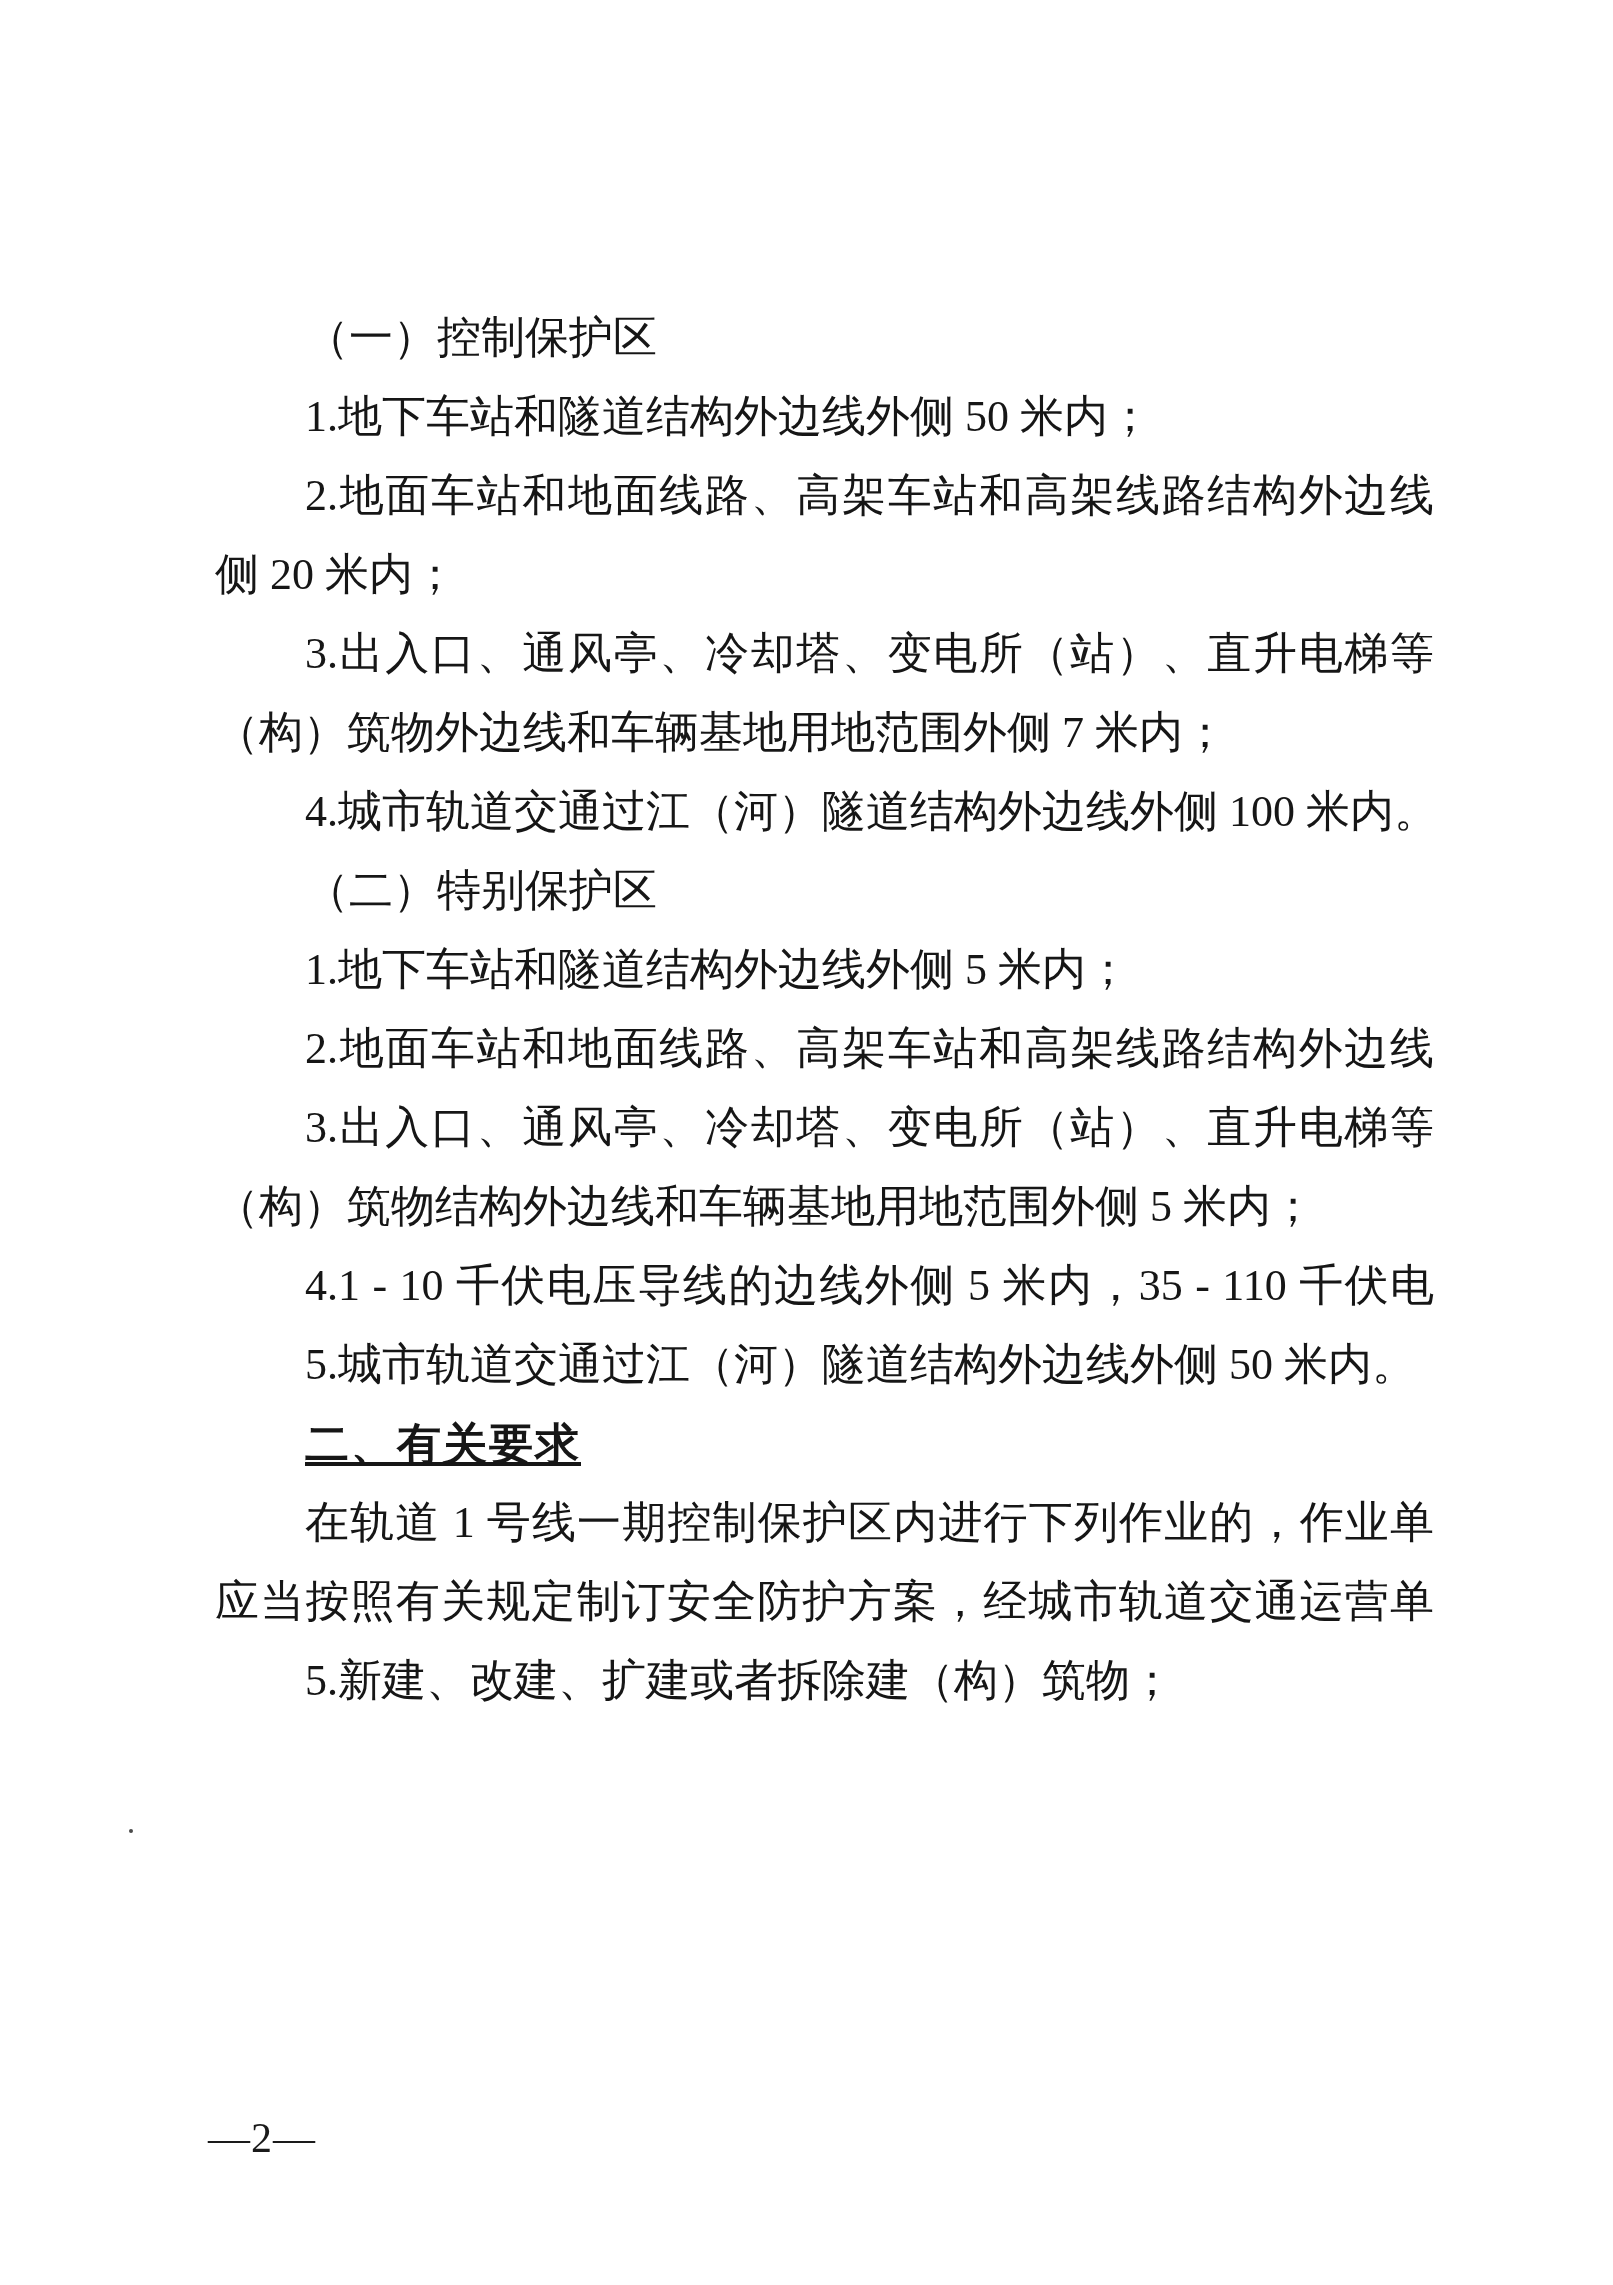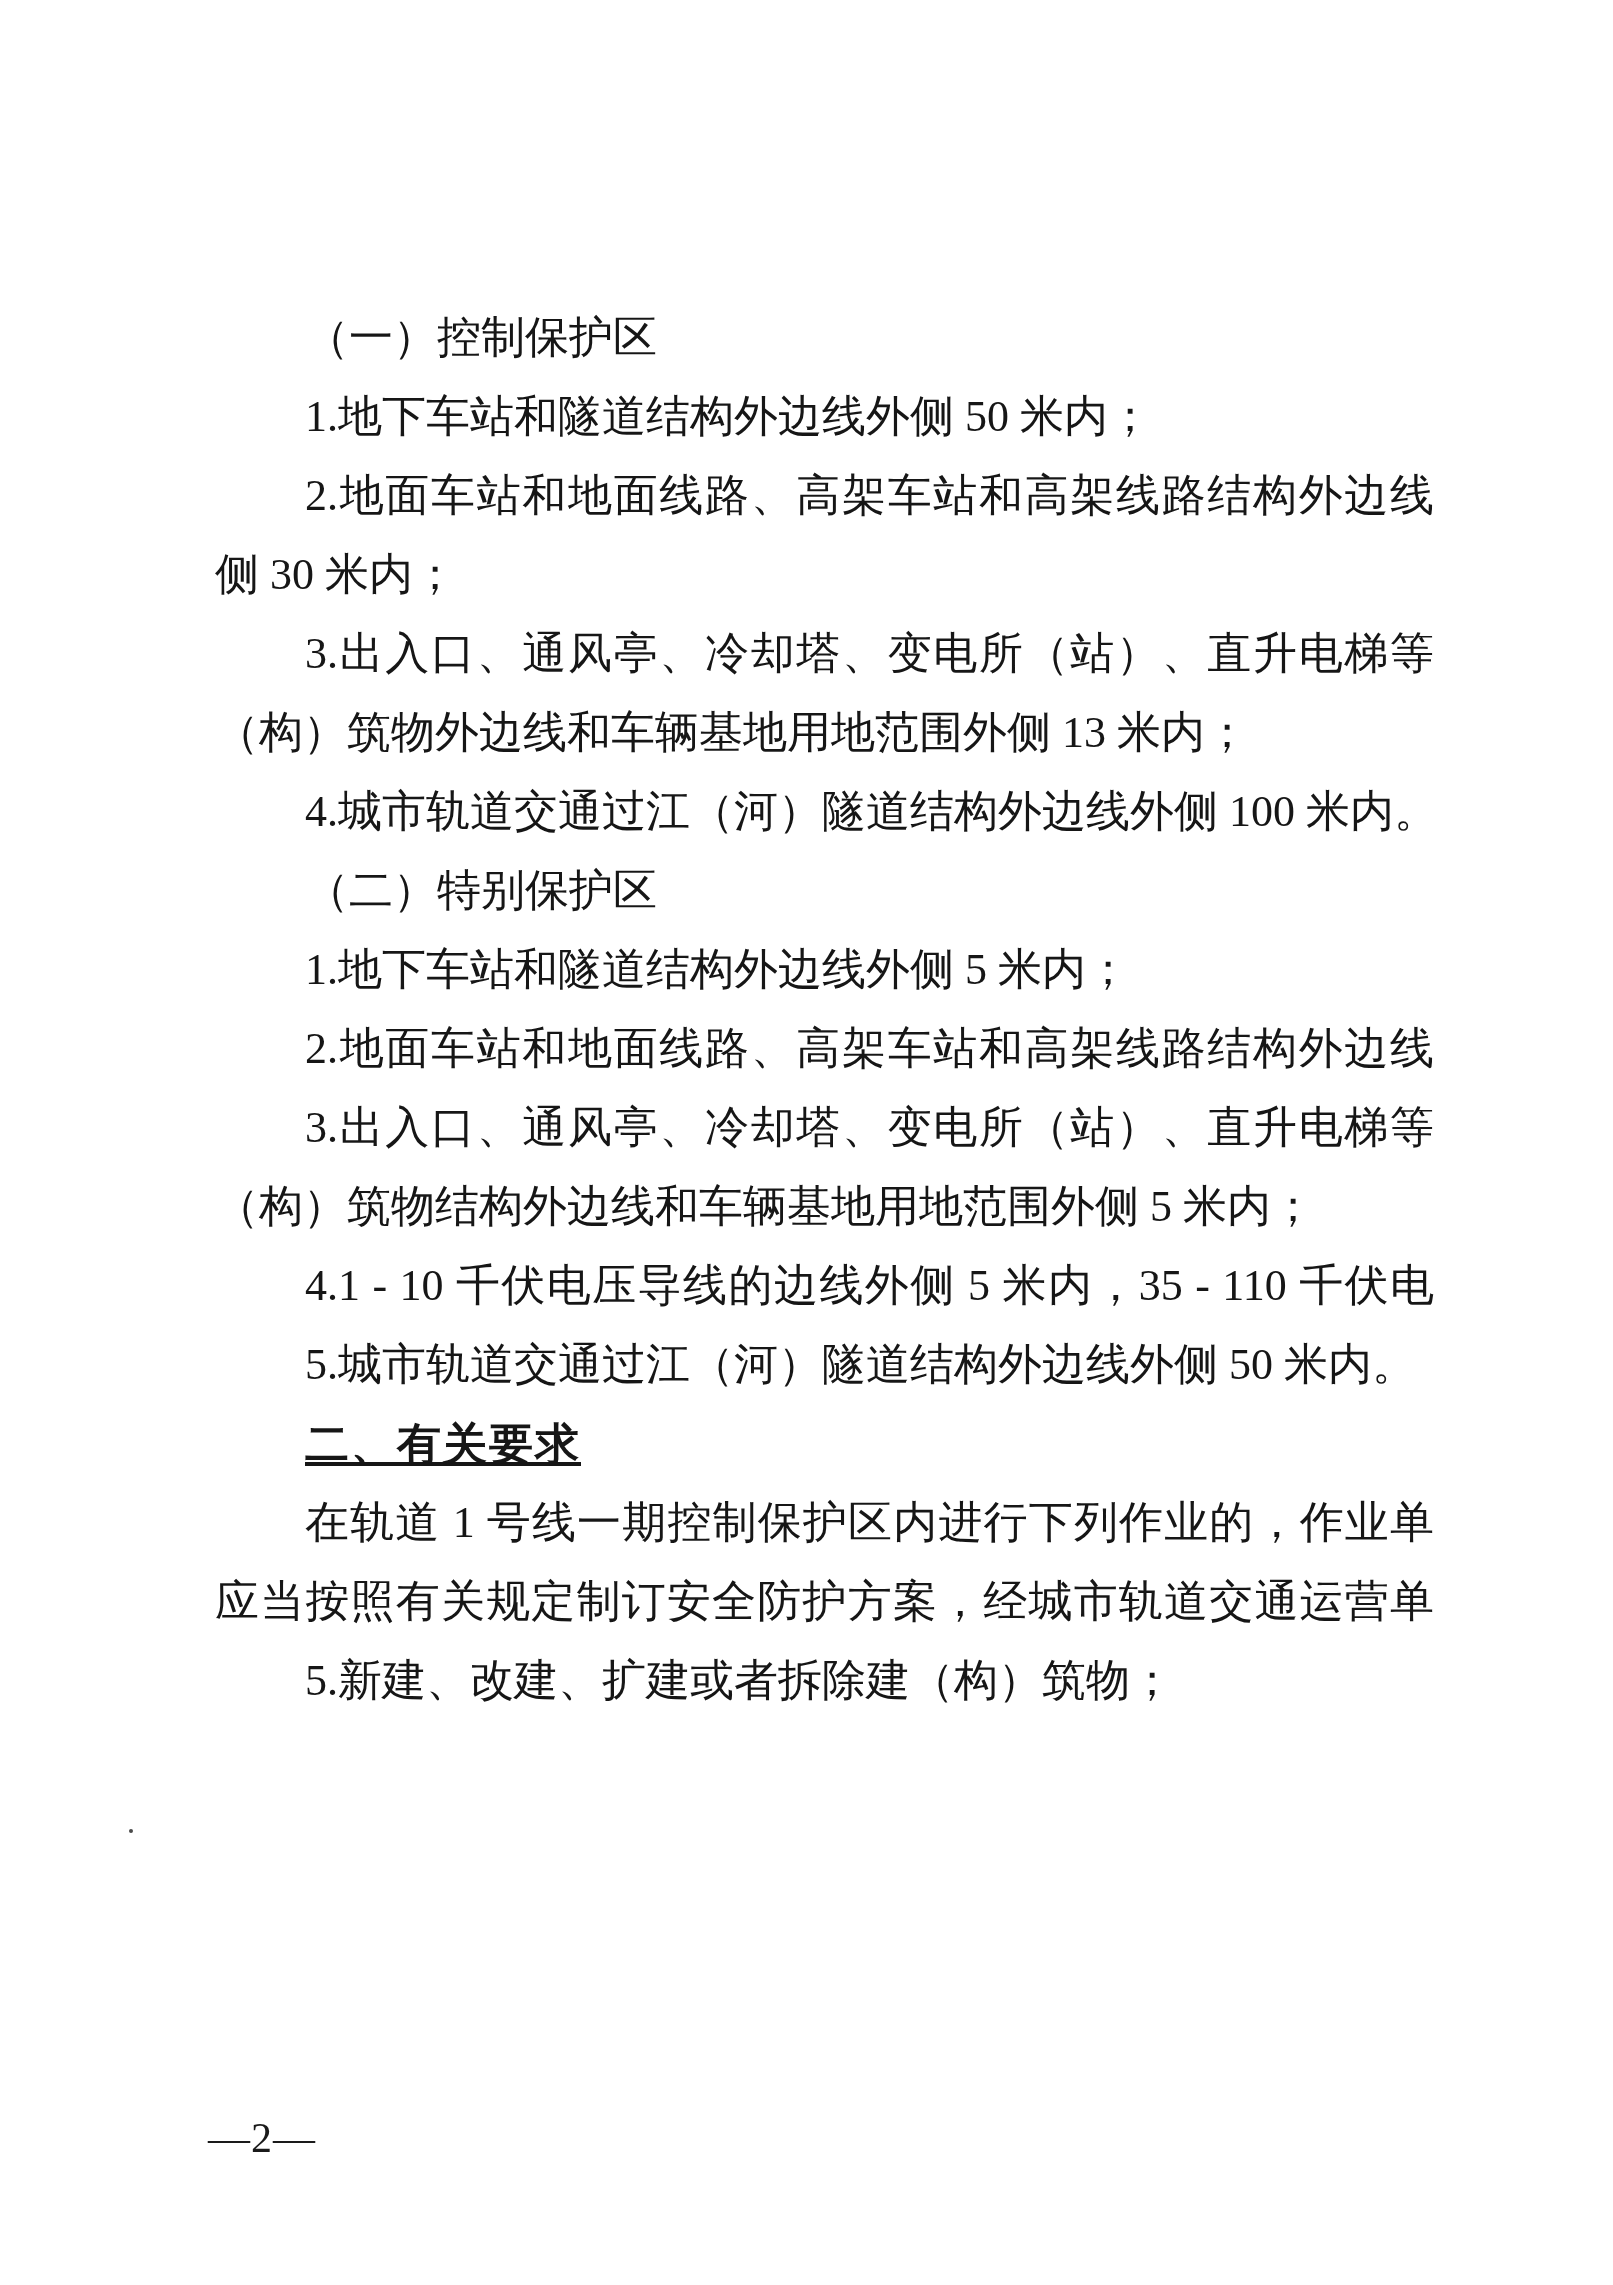--- a/index.html
+++ b/index.html
@@ -70,23 +70,23 @@
 </style>
 </head>
 <body>
 
 <div class="page">
 
   <div class="text-block">
     <div class="line indent">（一）控制保护区</div>
     <div class="line indent">1.地下车站和隧道结构外边线外侧 50 米内；</div>
     <div class="line indent justify">2.地面车站和地面线路、高架车站和高架线路结构外边线外</div>
-    <div class="line">侧 30 米内；</div>
+    <div class="line">侧 20 米内；</div>
     <div class="line indent justify">3.出入口、通风亭、冷却塔、变电所（站）、直升电梯等建</div>
-    <div class="line">（构）筑物外边线和车辆基地用地范围外侧 13 米内；</div>
+    <div class="line">（构）筑物外边线和车辆基地用地范围外侧 7 米内；</div>
     <div class="line indent">4.城市轨道交通过江（河）隧道结构外边线外侧 100 米内。</div>
     <div class="line indent">（二）特别保护区</div>
     <div class="line indent">1.地下车站和隧道结构外边线外侧 5 米内；</div>
     <div class="line indent justify">2.地面车站和地面线路、高架车站和高架线路结构外边线外</div>
     <div class="line indent justify">3.出入口、通风亭、冷却塔、变电所（站）、直升电梯等建</div>
     <div class="line">（构）筑物结构外边线和车辆基地用地范围外侧 5 米内；</div>
     <div class="line indent justify">4.1 - 10 千伏电压导线的边线外侧 5 米内，35 - 110 千伏电</div>
     <div class="line indent">5.城市轨道交通过江（河）隧道结构外边线外侧 50 米内。</div>
     <div class="line indent heading">二、有关要求</div>
     <div class="line indent justify">在轨道 1 号线一期控制保护区内进行下列作业的，作业单位</div>

